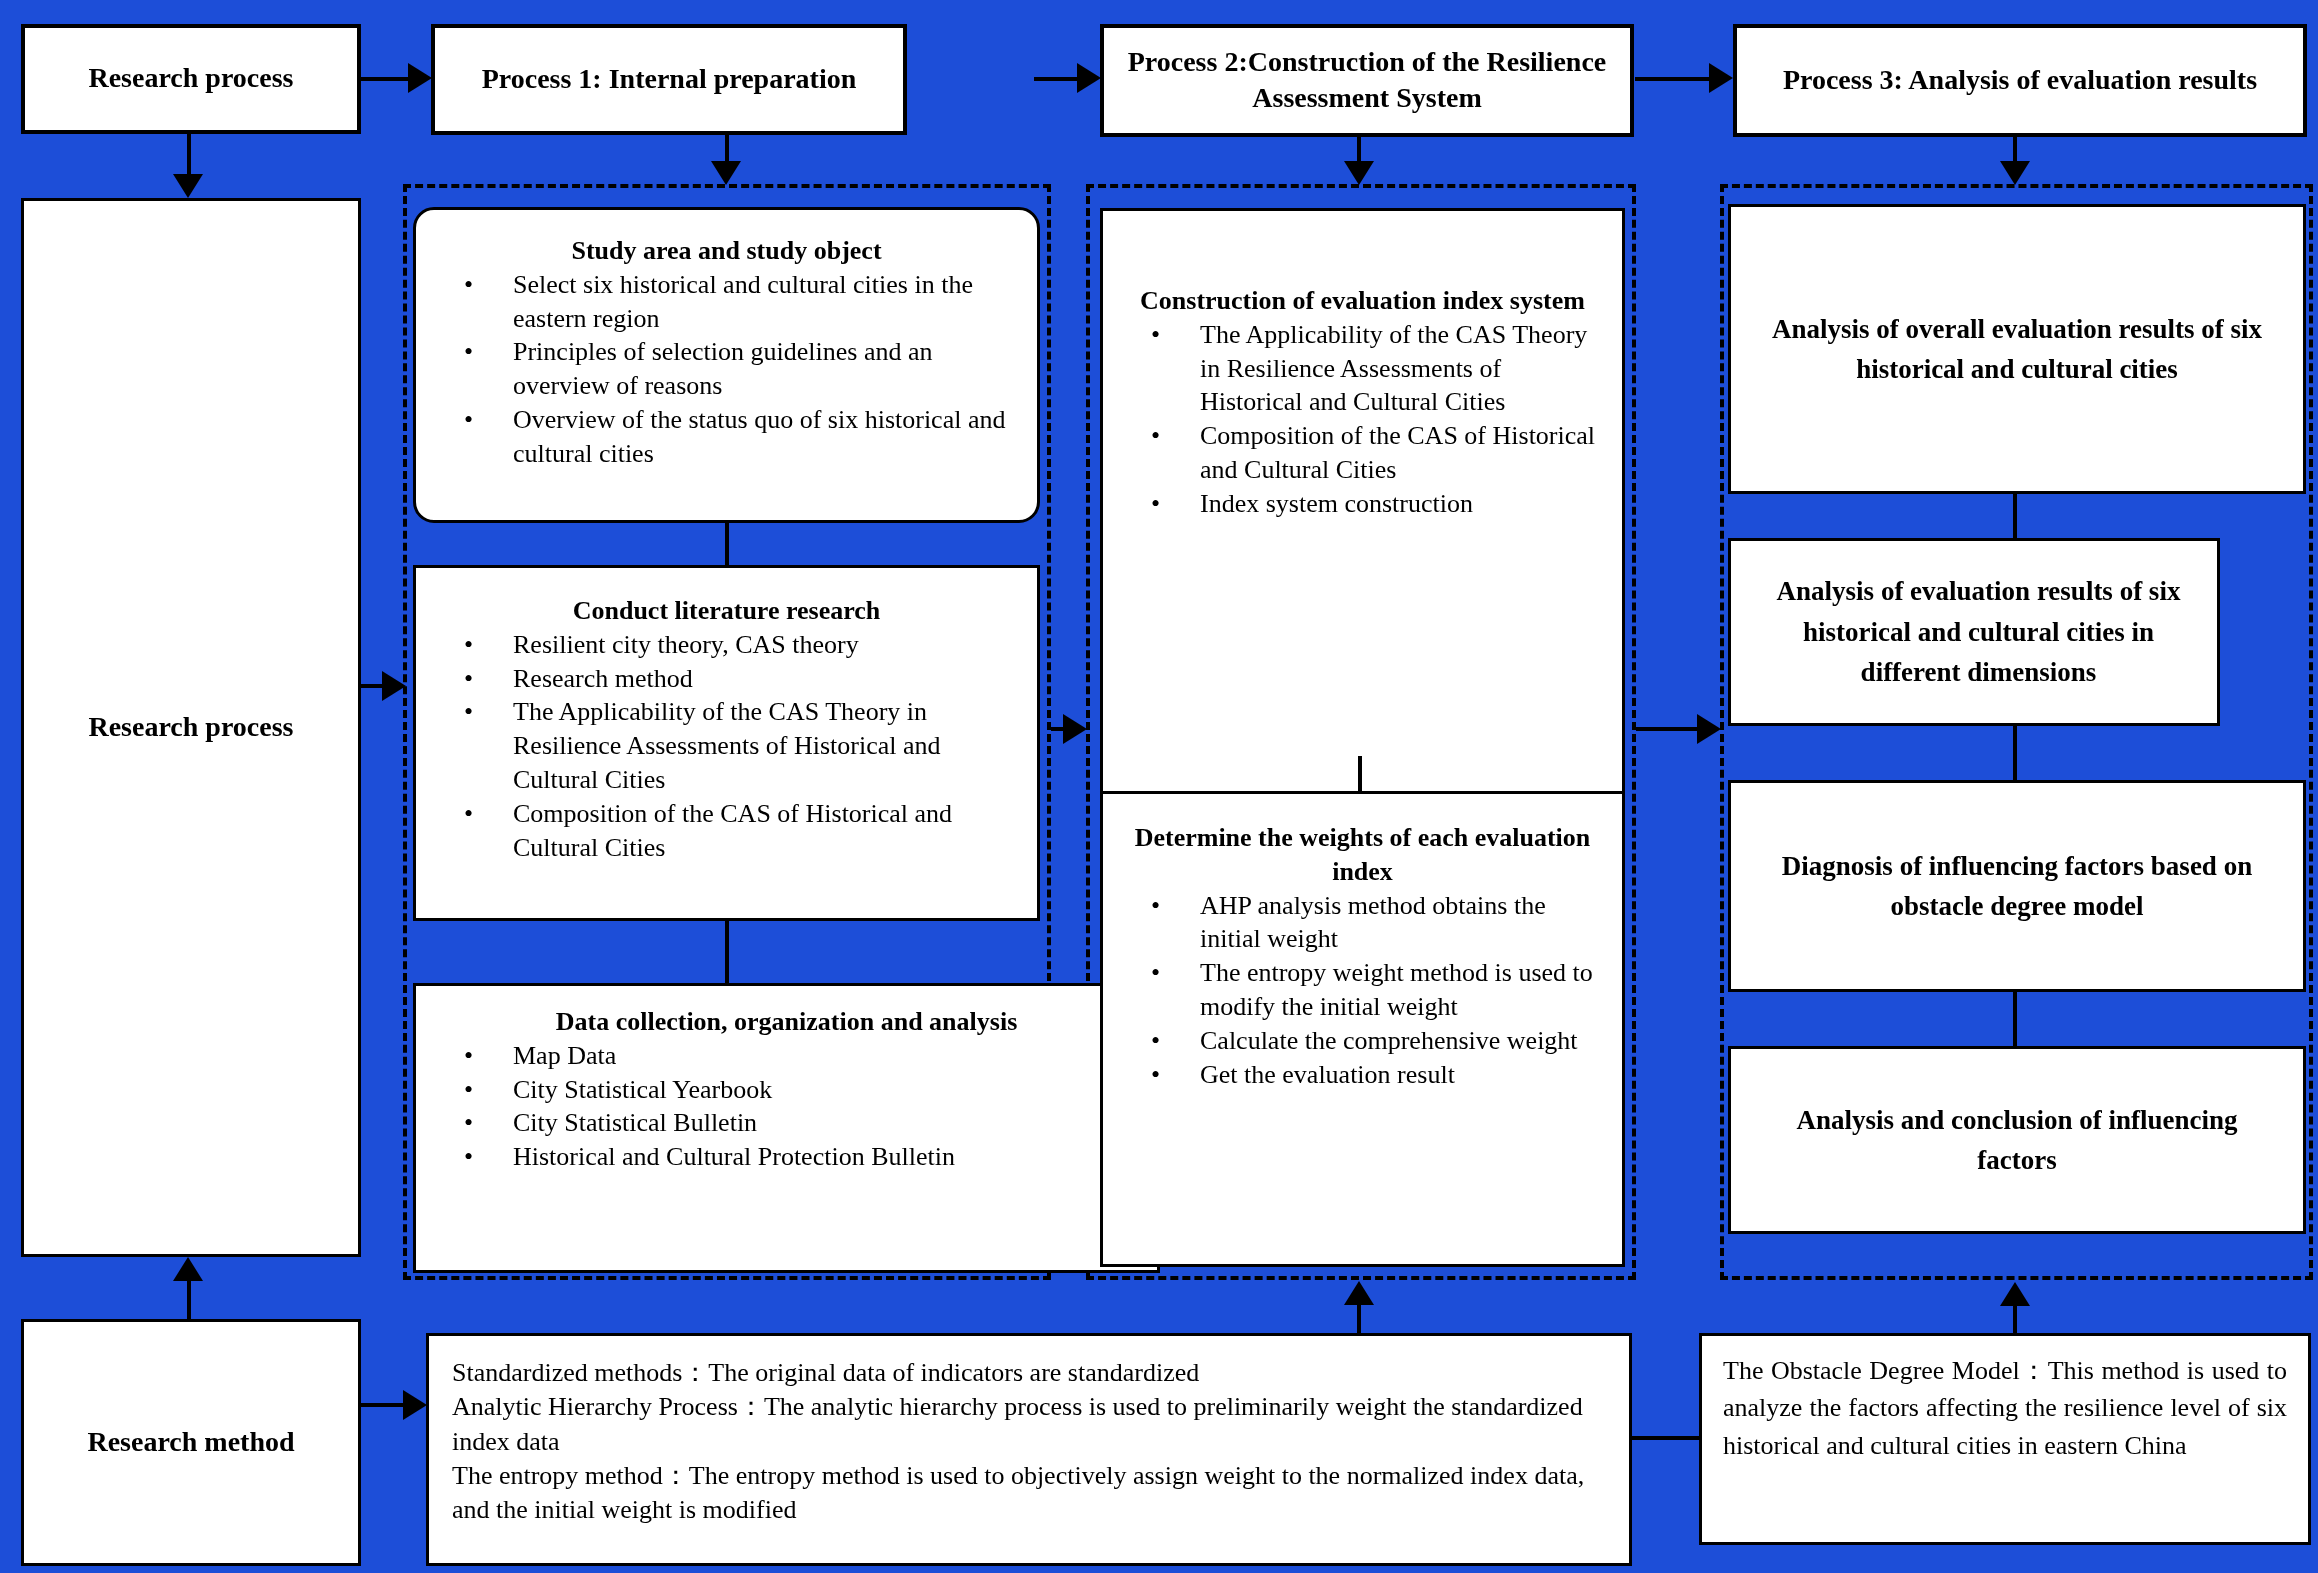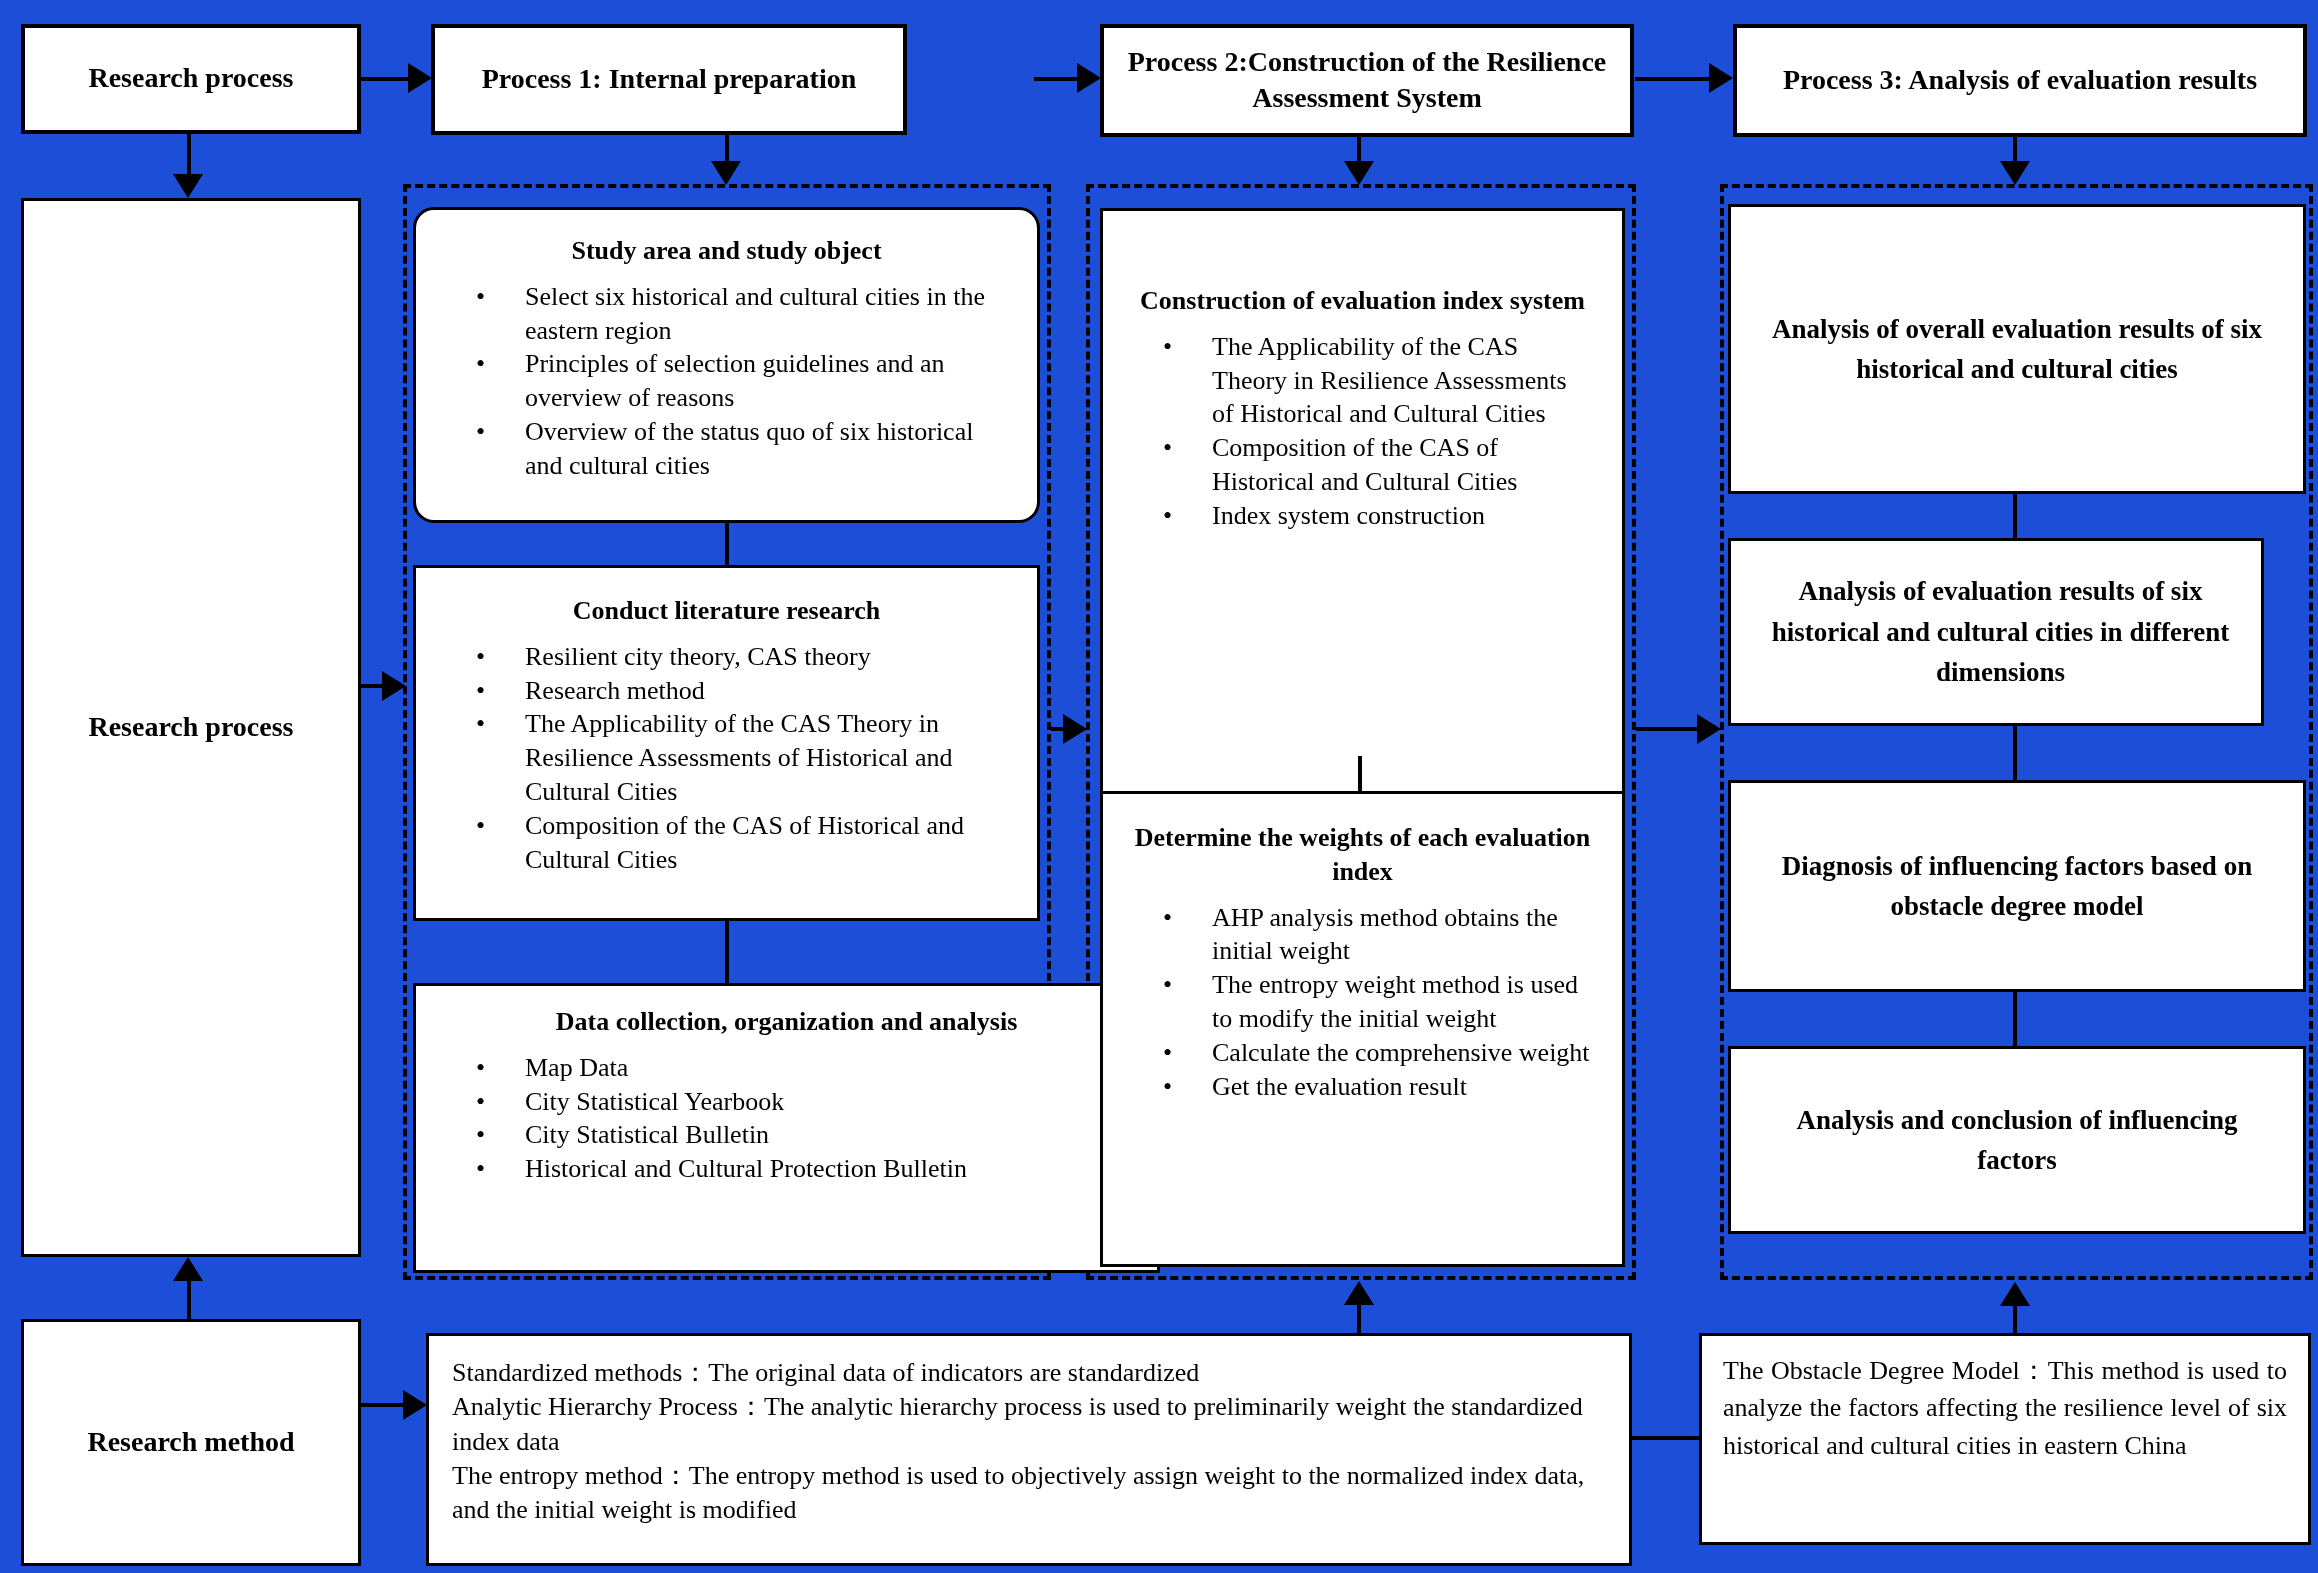--- a/index.html
+++ b/index.html
@@ -37,21 +37,21 @@
     box-sizing:border-box;
     background:transparent;
   }
   .ibox{
     border-width:3.1px;
     font-size:26px;line-height:1.3;
   }
   .ibox .title{
     font-weight:bold;text-align:center;
   }
-  .ibox ul{list-style:none;margin:12px;padding:0;}
+  .ibox ul{list-style:none;margin:0;padding:0;}
   .ibox li{position:relative;padding-left:78px;}
   .ibox li::before{
     content:"\2022";
     position:absolute;left:29px;top:0;
   }
   .p3box{
     display:flex;align-items:center;justify-content:center;
     text-align:center;
     font-weight:bold;
     font-size:27px;line-height:1.5;
@@ -156,21 +156,21 @@
       <li>Get the evaluation result</li>
     </ul>
   </div>
 
   <div class="box p3box" style="left:1728px;top:204px;width:578px;height:290px;">
     <span>Analysis of overall evaluation results of six historical and cultural cities</span>
   </div>
 
   <div class="shaft" style="left:2013px;top:493px;width:3.7px;height:47px;"></div>
 
-  <div class="box p3box" style="left:1728px;top:538px;width:536px;height:188px;padding-left:35px;">
+  <div class="box p3box" style="left:1728px;top:538px;width:492px;height:188px;padding-left:35px;">
     <span>Analysis of evaluation results of six historical and cultural cities in different dimensions</span>
   </div>
 
   <div class="shaft" style="left:2013px;top:726px;width:3.7px;height:55px;"></div>
 
   <div class="box p3box" style="left:1728px;top:780px;width:578px;height:212px;">
     <span>Diagnosis of influencing factors based on obstacle degree model</span>
   </div>
 
   <div class="shaft" style="left:2013px;top:991px;width:3.7px;height:56px;"></div>

